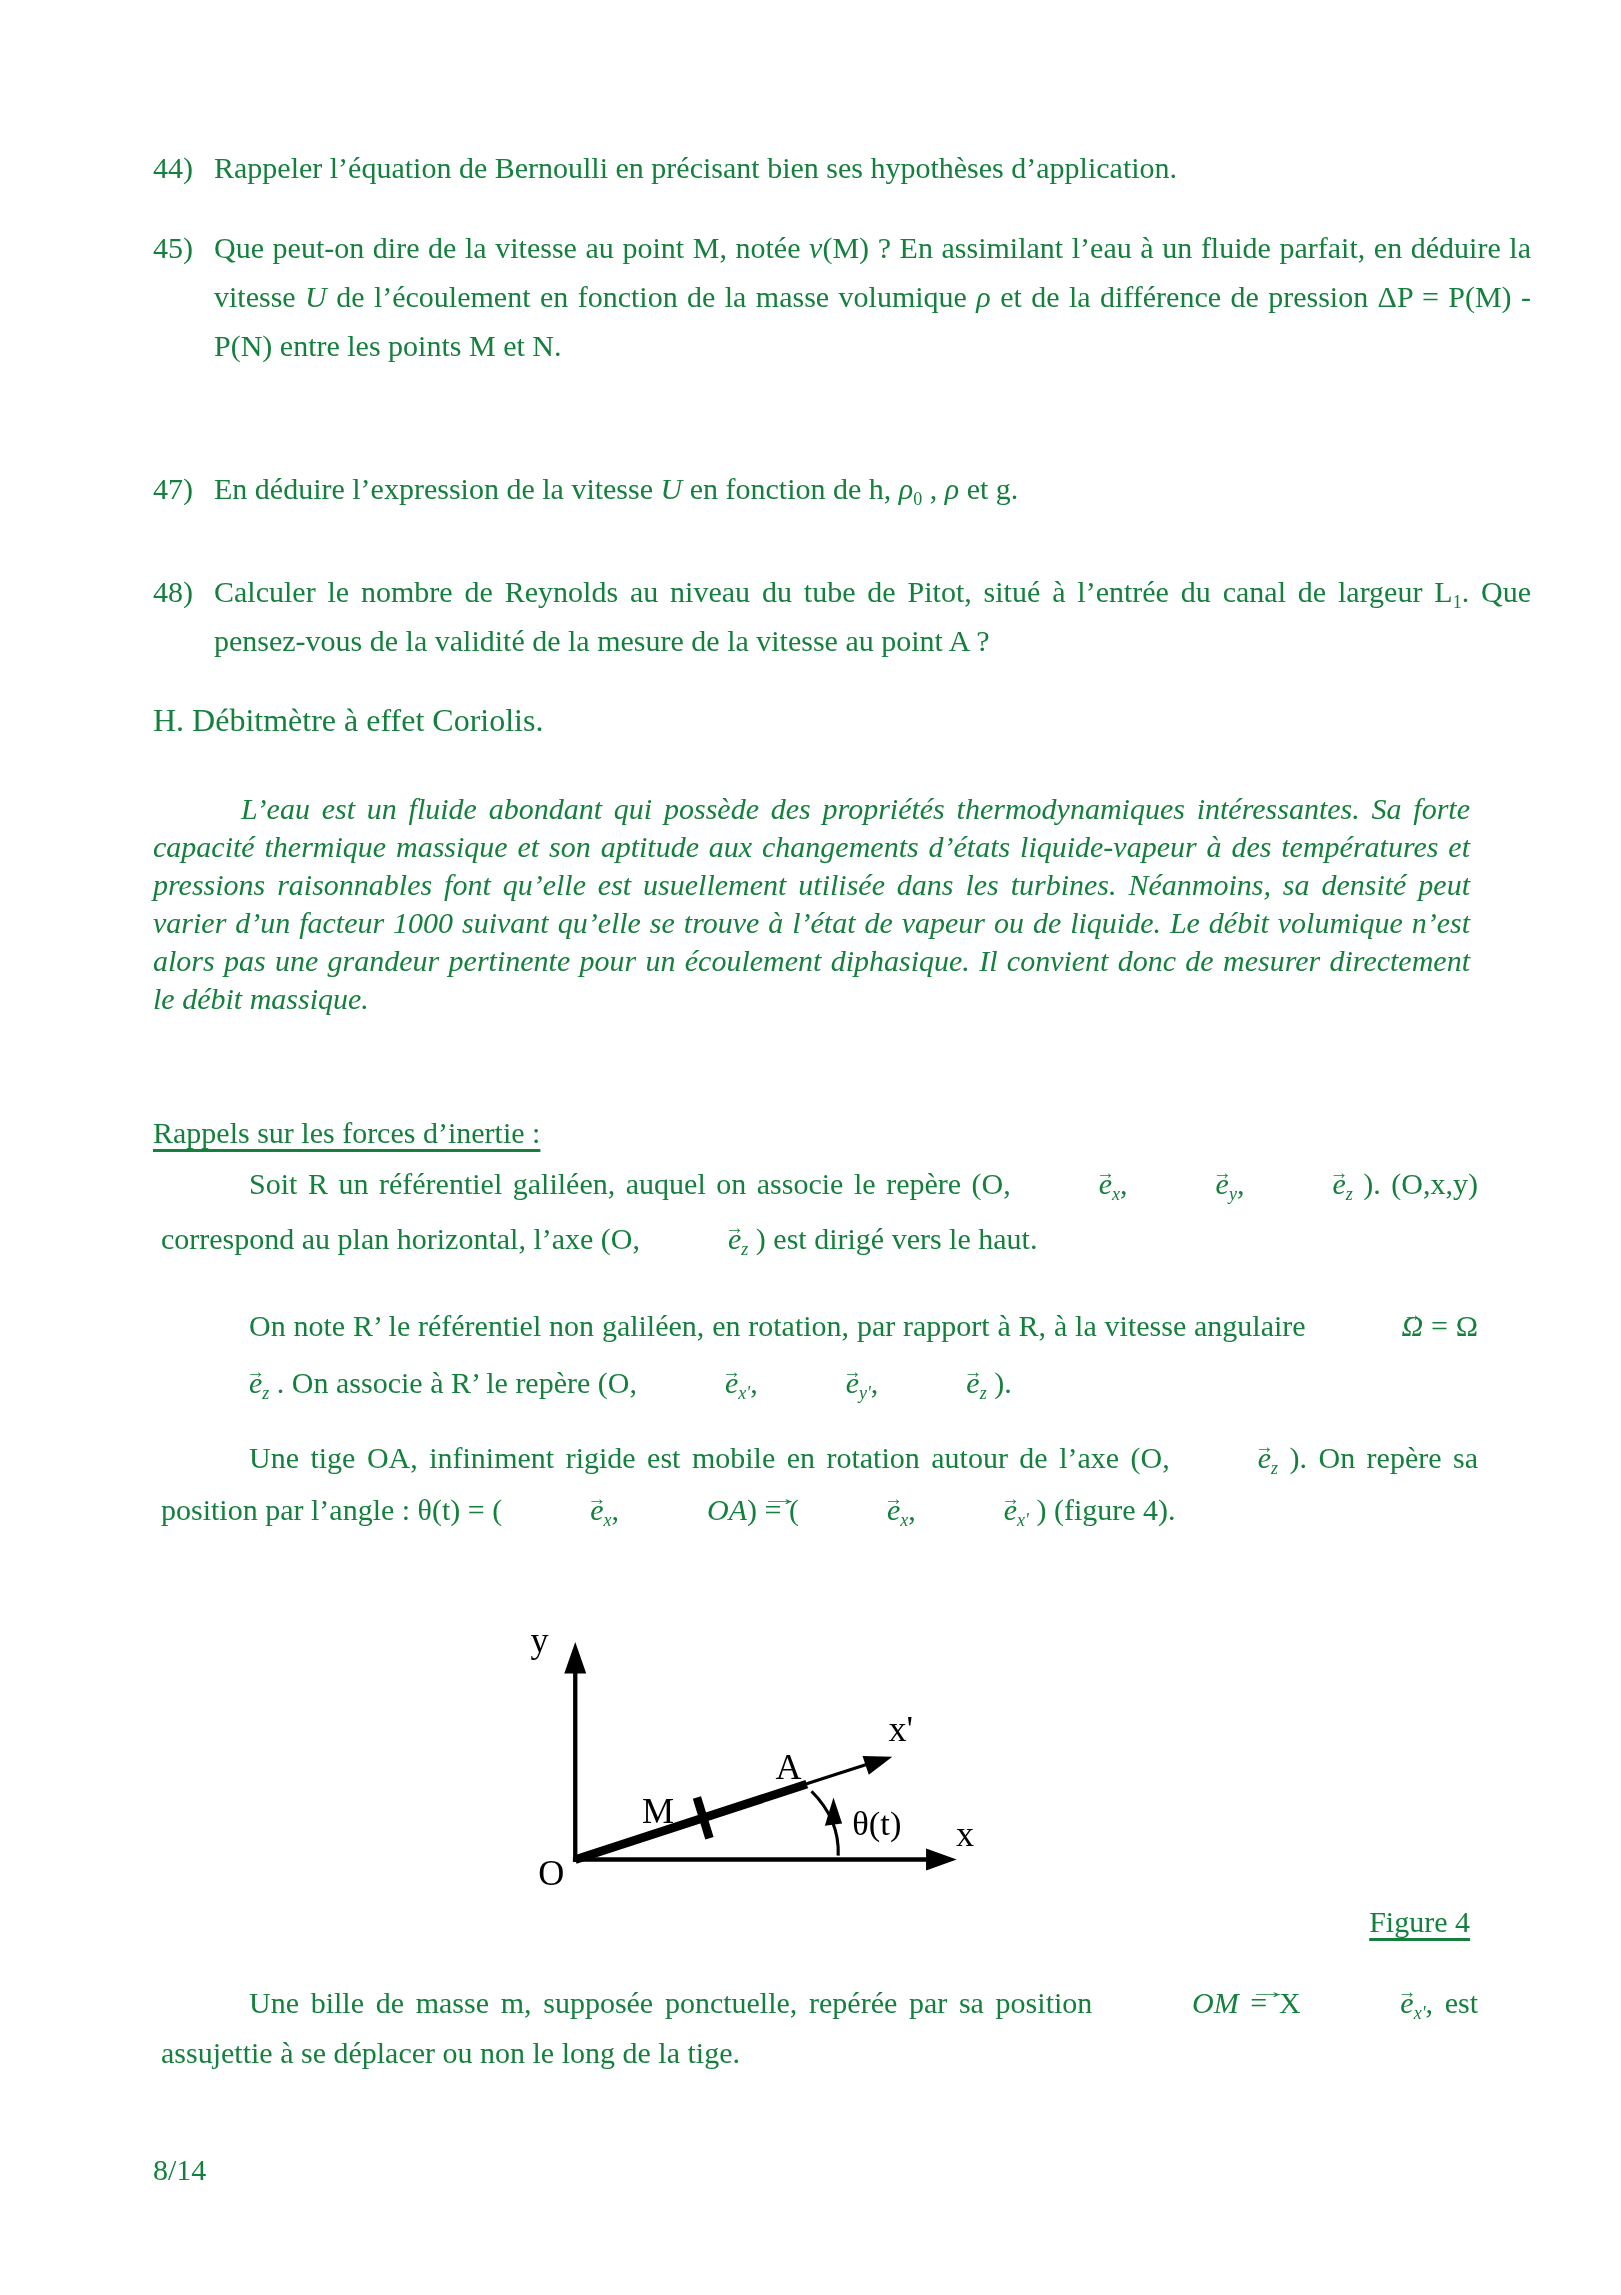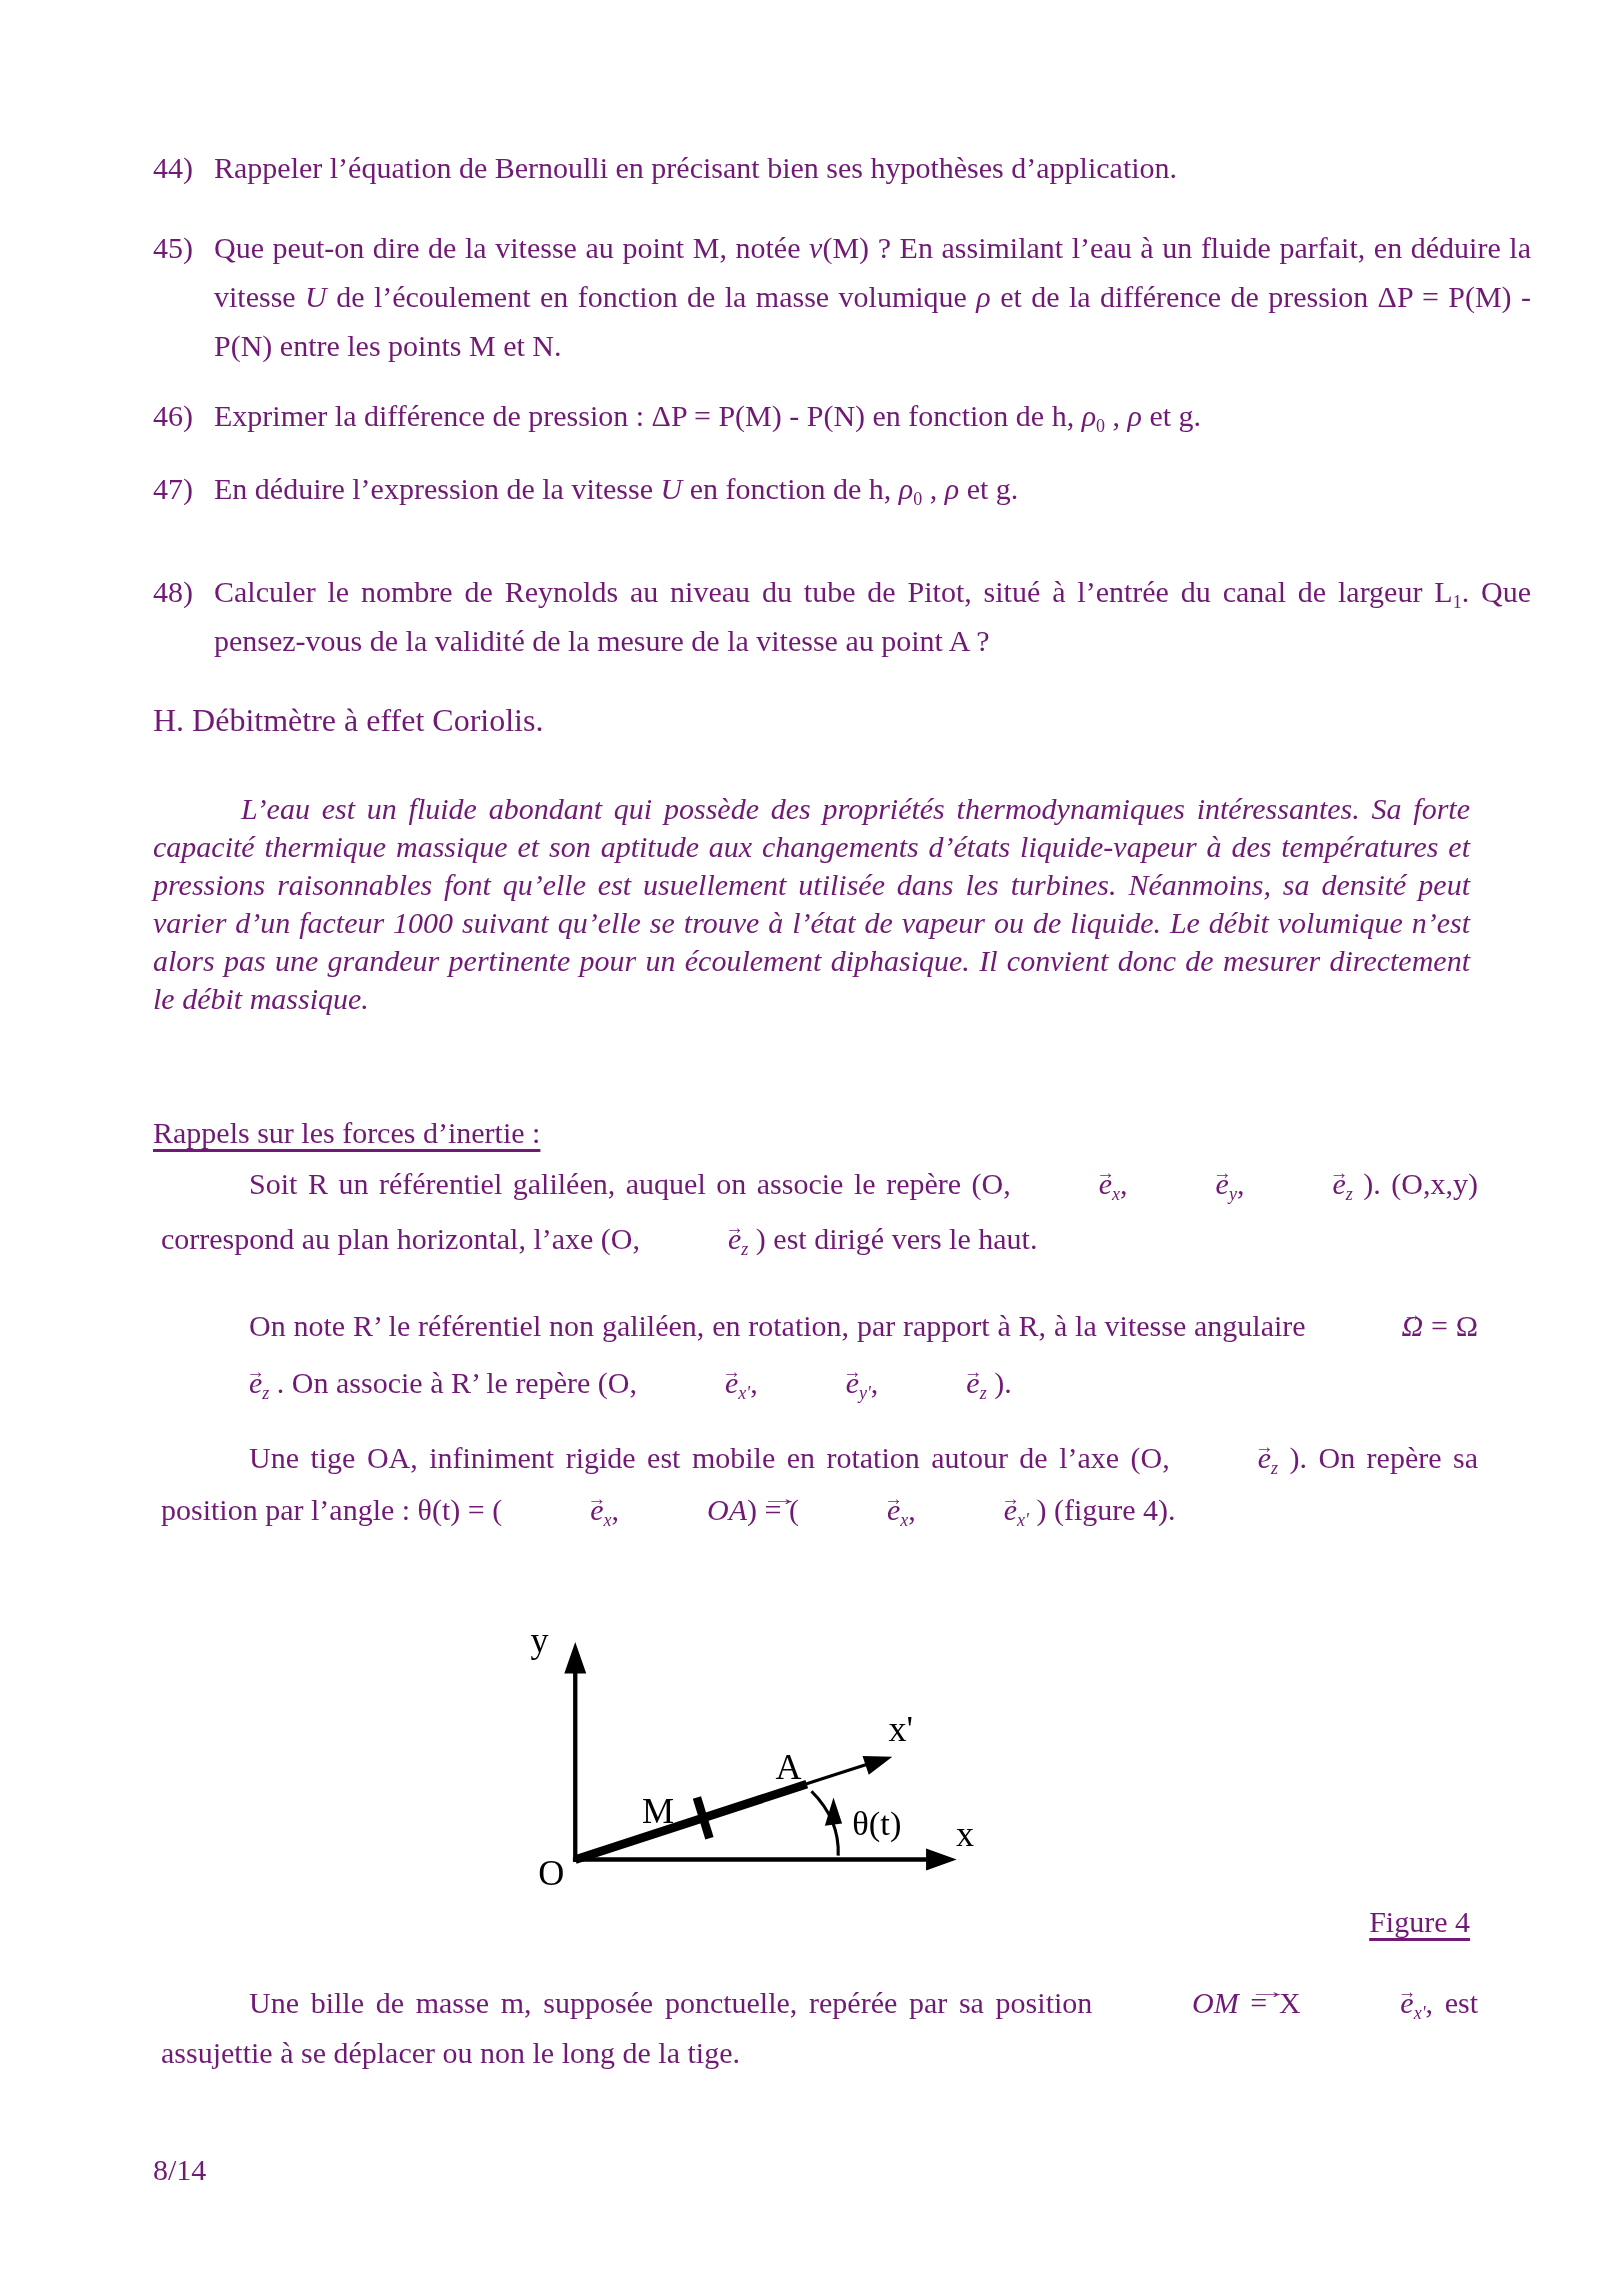--- a/index.html
+++ b/index.html
@@ -1,21 +1,21 @@
 <!DOCTYPE html>
 <html style="font-size:12.6px"><head>
 <meta charset="utf-8">
 <style>
   html,body{margin:0;padding:0;background:#ffffff;}
   .page{
     position:relative;
     width:1622px;height:2295px;
     background:#ffffff;
     font-family:"Liberation Serif","DejaVu Serif",serif;
-    font-size:30px;color:#701a75;
+    font-size:30px;color:#15803d;
     overflow:hidden;
   }
   .blk{position:absolute;left:153px;width:1317px;}
   .question{padding-left:61px;line-height:49px;text-align:justify;}
   .qnum{position:absolute;left:0;top:0;}
   .just{text-align:justify;margin-left:8px;}
   .indent{text-indent:88px;}
   .it{font-style:italic;}
   .intro{font-style:italic;line-height:38px;text-align:justify;}
   .section-h{font-weight:normal;font-size:32px;padding-right:133px;line-height:39px;}
@@ -47,24 +47,20 @@
   <div class="blk question" style="top:143px;">
     <span class="qnum">44)</span>
     <span><span>Rappeler l’équation de Bernoulli en précisant bien ses hypothèses d’application.</span></span>
   </div>
 
   <div class="blk question" style="top:223px;">
     <span class="qnum">45)</span>
     <span><span>Que peut-on dire de la vitesse au point M, notée </span><span class="it">v</span><span>(M) ? En assimilant l’eau à un fluide parfait, en déduire la vitesse </span><span class="it">U</span><span> de l’écoulement en fonction de la masse volumique </span><span class="it">ρ</span><span> et de la différence de pression ΔP = P(M) - P(N) entre les points M et N.</span></span>
   </div>
 
-  <div class="blk question" style="top:391px;">
-    <span class="qnum">46)</span>
-    <span><span>Exprimer la différence de pression : ΔP = P(M) - P(N) en fonction de h, </span><span class="it">ρ</span><sub>0</sub><span> , </span><span class="it">ρ</span><span> et g.</span></span>
-  </div>
 
   <div class="blk question" style="top:464px;">
     <span class="qnum">47)</span>
     <span><span>En déduire l’expression de la vitesse </span><span class="it">U</span><span> en fonction de h, </span><span class="it">ρ</span><sub>0</sub><span> , </span><span class="it">ρ</span><span> et g.</span></span>
   </div>
 
   <div class="blk question" style="top:567px;">
     <span class="qnum">48)</span>
     <span><span>Calculer le nombre de Reynolds au niveau du tube de Pitot, situé à l’entrée du canal de largeur </span><span>L</span><sub>1</sub><span>. Que pensez-vous de la validité de la mesure de la vitesse au point A ?</span></span>
   </div>

